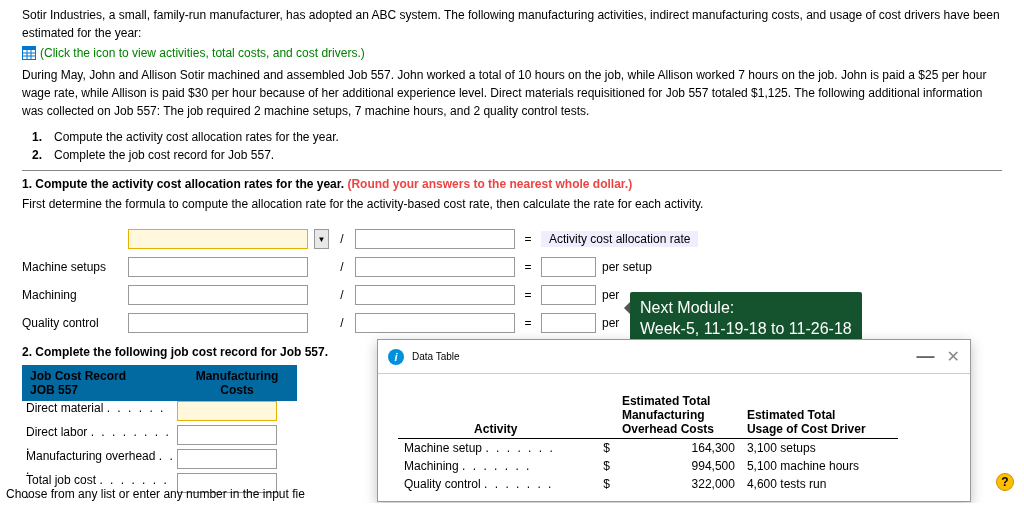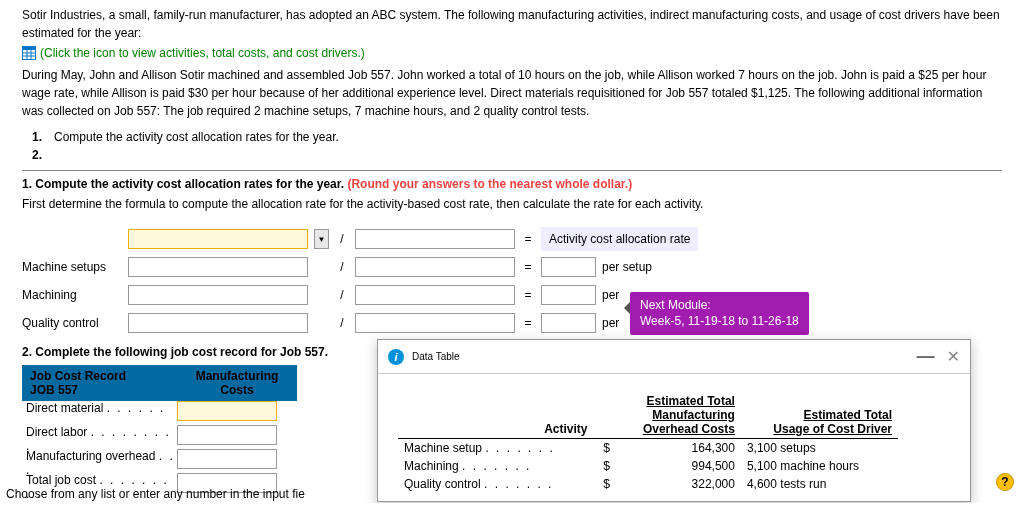--- a/index.html
+++ b/index.html
@@ -19,47 +19,47 @@
 .subtext { margin-bottom: 16px; }
 .formula-row { display: flex; align-items: center; gap: 6px; margin-bottom: 4px; min-height: 24px; }
 .lbl { width: 100px; }
 .inp { height: 20px; border: 1px solid #999; background: #fff; }
 .inp-large { width: 180px; }
 .inp-med { width: 160px; }
 .inp-small { width: 55px; }
 .inp-highlight { background: #fff8dc; border: 1px solid #e8b000; }
 .dd { width: 15px; height: 20px; border: 1px solid #999; background: #e8e8e8; font-size: 8px; display: flex; align-items: center; justify-content: center; }
 .eq { width: 14px; text-align: center; }
-.rate-lbl { background: #eef; padding: 3px 8px; height: 24px; display: flex; align-items: center; }
+.rate-lbl { background: #eef; padding: 3px 8px; height: 16px; display: flex; align-items: center; }
 .sec2 { font-weight: bold; margin-top: 10px; margin-bottom: 6px; }
 .job-grid { display: inline-block; }
 .job-head { background: #0369a1; display: flex; }
 .jh-col { padding: 4px 8px; font-weight: bold; }
 .jh1 { width: 155px; }
 .jh2 { width: 120px; text-align: center; }
 .job-row { display: flex; align-items: flex-start; height: 24px; }
 .jr1 { width: 155px; padding-left: 4px; }
 .jr2 { width: 120px; display: flex; align-items: center; }
 .jinp { width: 100px; height: 20px; border: 1px solid #999; background: #fff; }
 .jinp-hl { background: #fff8dc; border: 1px solid #e8b000; }
 .dots { letter-spacing: 2px; }
 .footer-note { position: absolute; bottom: 2px; left: 6px; }
-.tooltip { position: absolute; background: #a21caf; color: #fff; padding: 6px 10px; border-radius: 2px; font-size: 12px; line-height: 1.3; }
+.tooltip { position: absolute; background: #14532d; color: #fff; padding: 6px 10px; border-radius: 2px; font-size: 16px; line-height: 1.3; }
 .tooltip-arrow { position: absolute; left: -6px; top: 10px; width: 0; height: 0; border-top: 6px solid transparent; border-bottom: 6px solid transparent; border-right: 6px solid #555; }
 .modal { position: absolute; background: #fff; border: 1px solid #999; box-shadow: 0 4px 12px rgba(0,0,0,.25); }
 .modal-head { display: flex; align-items: center; padding: 6px 10px; border-bottom: 1px solid #ccc; gap: 8px; }
 .info-icon { width: 16px; height: 16px; border-radius: 50%; background: #0091da; color: #fff; font-style: italic; font-weight: bold; display: flex; align-items: center; justify-content: center; font-size: 11px; }
 .modal-title { font-size: 10px; }
 .modal-ctrl { margin-left: auto; display: flex; gap: 12px; align-items: center; }
 .min { font-weight: bold; font-size: 18px; color: #666; cursor: pointer; }
 .close { font-size: 16px; color: #888; cursor: pointer; }
 .modal-body { padding: 18px 20px 8px; }
 .data-table { border-collapse: collapse; width: 500px; }
-.data-table th { border-bottom: 1px solid #000; padding: 2px 6px; font-size: 12px; text-align: right; vertical-align: bottom; }
-.data-table th.th-c { text-align: right; text-decoration: underline; }
+.data-table th { border-bottom: 1px solid #000; padding: 2px 6px; font-size: 12px; text-align: center; vertical-align: bottom; }
+.data-table th.th-c { text-align: left; }
 .data-table td { padding: 2px 6px; font-size: 12px; }
 .td-d { text-align: right; }
 .td-r { text-align: right; padding-right: 20px; }
 .td-l { white-space: nowrap; }
 .help-icon { position: absolute; right: 10px; bottom: 12px; width: 18px; height: 18px; border-radius: 50%; background: #ffbf00; color: #000; font-weight: bold; display: flex; align-items: center; justify-content: center; border: 1px solid #c89400; }
 </style>
 </head>
 <body>
 
 <div class="content">
@@ -79,20 +79,21 @@
     <span>(Click the icon to view activities, total costs, and cost drivers.)</span>
   </div>
   <div class="para">During May, John and Allison Sotir machined and assembled Job 557. John worked a total of 10 hours on the job, while Allison worked 7 hours on the job. John is paid a $25 per hour wage rate, while Allison is paid $30 per hour because of her additional experience level. Direct materials requisitioned for Job 557 totaled $1,125. The following additional information was collected on Job 557: The job required 2 machine setups, 7 machine hours, and 2 quality control tests.</div>
   <div class="list">
     <div class="list-item">
       <span class="list-num">1.</span>
       <span>Compute the activity cost allocation rates for the year.</span>
     </div>
     <div class="list-item">
       <span class="list-num">2.</span>
+      <span>Complete the job cost record for Job 557.</span>
     </div>
   </div>
   <div class="hr"></div>
   <div class="q-header">
     <span>1. Compute the activity cost allocation rates for the year. </span><span class="green">(Round your answers to the nearest whole dollar.)</span>
   </div>
   <div class="subtext">First determine the formula to compute the allocation rate for the activity-based cost rate, then calculate the rate for each activity.</div>
 
   <div class="formula-row">
     <span class="lbl"></span>

